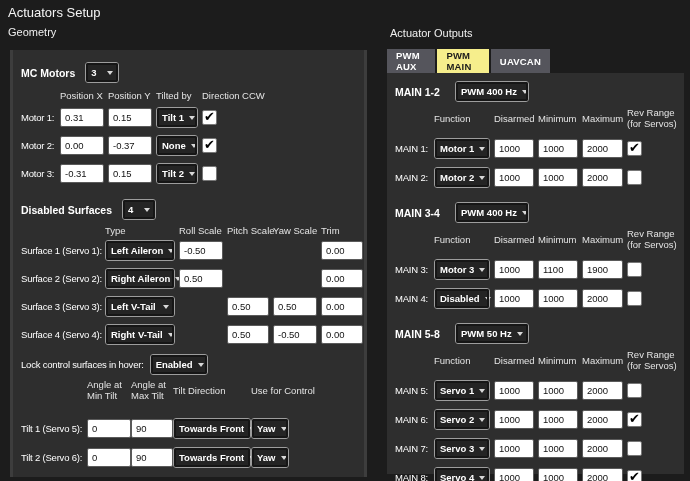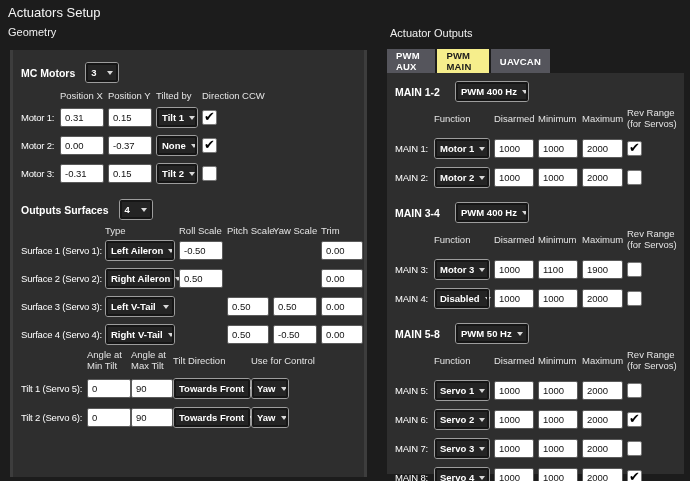--- a/index.html
+++ b/index.html
@@ -87,21 +87,21 @@
   .m-row1  { margin-top:6px; }
   .m-rown  { margin-top:7px; }
   .g-head2 { margin-top:15px; }
   .s-head  { margin-top:5px; }
   .s-row1  { margin-top:4px; }
   .s-rown  { margin-top:7px; }
   .lockrow { margin-top:9px; display:flex; align-items:center; }
   .lockrow .rlabel { margin-right:6px; }
   .g-head3 { margin-top:10px; }
   .t-head  { margin-top:4px; }
-  .t-row1  { margin-top:7px; }
+  .t-row1  { margin-top:17px; }
   .t-rown  { margin-top:8px; }
 
   
   .o-group1 { margin-top:0; }
   .o-groupn { margin-top:14px; }
   .o-head { margin-top:4px; min-height:24px; }
   .o-row  { margin-top:8px; }
 </style>
 </head>
 <body>
@@ -154,21 +154,21 @@
       <input class="tfield" value="-0.31" style="">
       <input class="tfield" value="0.15" style="">
       <div class="dropdown cell-dd">
           <span>Tilt 2</span>
           <i class="arr"></i>
         </div>
       <span class="checkbox"></span>
     </div>
 
     <div class="group-head g-head2">
-      <span class="gh-label">Outputs Surfaces</span>
+      <span class="gh-label">Disabled Surfaces</span>
       <div class="dropdown dd-count">
         <span>4</span>
           <i class="arr"></i>
       </div>
     </div>
     <div class="srow s-head">
       <div></div>
       <div class="hdr">Type</div>
       <div class="hdr">Roll Scale</div>
       <div class="hdr">Pitch Scale</div>
@@ -214,20 +214,27 @@
       <div class="dropdown cell-dd">
           <span>Right V-Tail</span>
           <i class="arr"></i>
         </div>
       <div></div>
       <input class="tfield" value="0.50" style="">
       <input class="tfield" value="-0.50" style="">
       <input class="tfield" value="0.00" style="">
     </div>
 
+    <div class="lockrow">
+      <span class="rlabel">Lock control surfaces in hover:</span>
+      <div class="dropdown dd-lock">
+        <span>Enabled</span>
+          <i class="arr"></i>
+      </div>
+    </div>
 
     <div class="trow t-head">
       <div></div>
       <div class="hdr wrap" style="width:52px">Angle at Min Tilt</div>
       <div class="hdr wrap" style="width:52px">Angle at Max Tilt</div>
       <div class="hdr">Tilt Direction</div>
       <div class="hdr">Use for Control</div>
     </div>
 
     <div class="trow t-row1">

